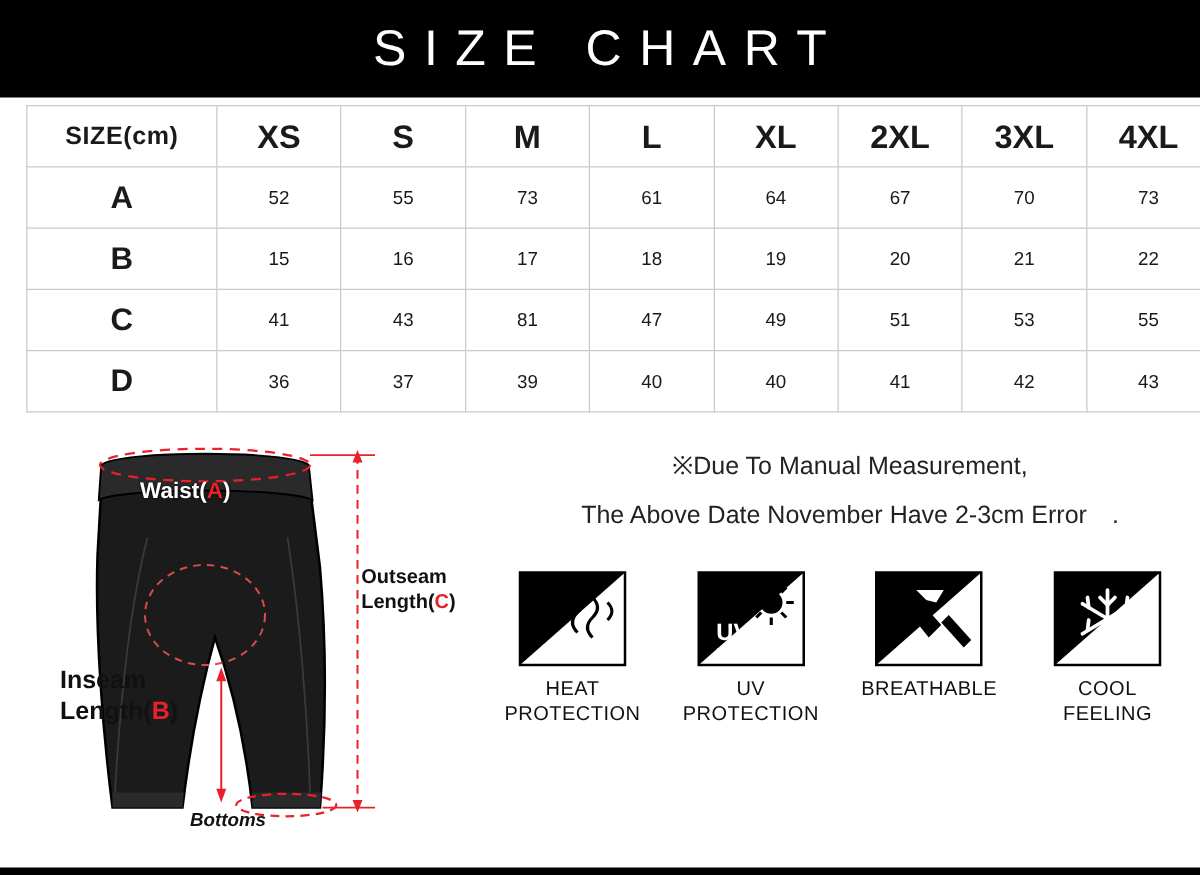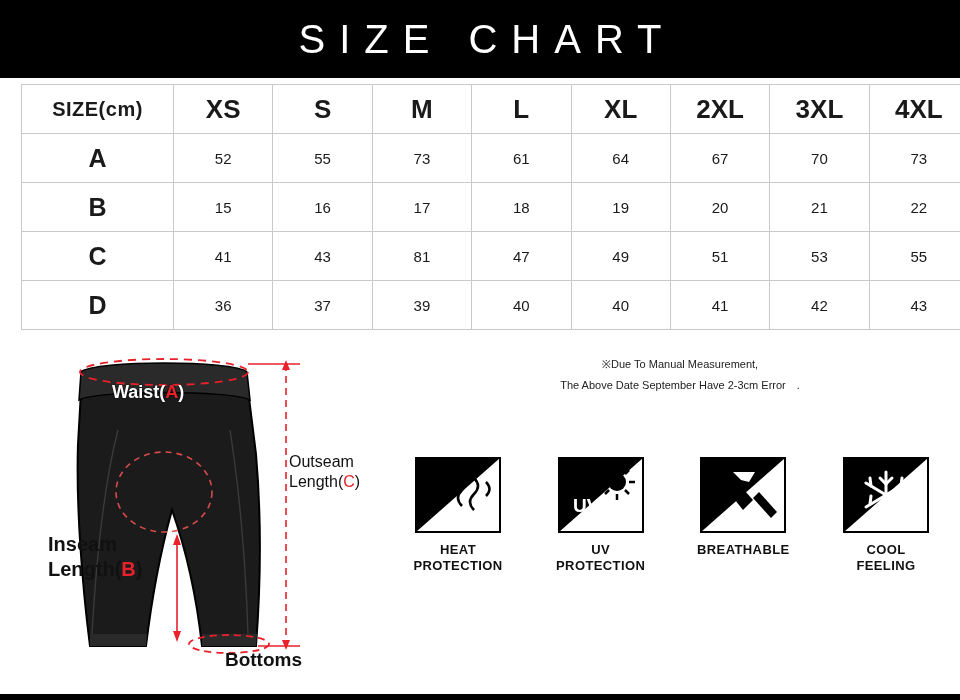--- a/index.html
+++ b/index.html
@@ -84,21 +84,21 @@
   }
 
   
   .notes {
     position: absolute;
     left: 420px;
     top: 24px;
     width: 520px;
     text-align: center;
     color: #222222;
-    font-size: 11px;
+    font-size: 20px;
     line-height: 1.95;
   }
   .notes div { white-space: nowrap; }
 
   .features {
     position: absolute;
     left: 398px;
     top: 126px;
     width: 548px;
     display: flex;
@@ -107,22 +107,22 @@
   .feature {
     width: 120px;
     text-align: center;
   }
   .feature .icon {
     width: 92px;
     height: 78px;
     margin: 0 auto 8px auto;
   }
   .feature .cap {
-    font-size: 13px;
-    font-weight: bold;
+    font-size: 16px;
+    font-weight: normal;
     color: #111111;
     letter-spacing: 0.4px;
     line-height: 1.25;
   }
 
   
   .footer-strip {
     position: absolute;
     left: 0;
     bottom: 0;
@@ -246,44 +246,44 @@
         <polygon points="143,200 139,211 147,211" fill="#e8212b"></polygon>
         <polygon points="143,308 139,297 147,297" fill="#e8212b"></polygon>
       </svg>
 
       
       <div style="position:absolute; left:78px; top:48px; font-size:18px; font-weight:bold; color:#ffffff; text-shadow:0 0 2px #000;">
         <span>Waist(</span><span style="color:#e8212b;">A</span><span>)</span>
       </div>
 
       
-      <div style="position:absolute; left:255px; top:118px; font-size:16px; font-weight:normal; color:#111111; line-height:1.25; text-align:left;">
+      <div style="position:absolute; left:255px; top:118px; font-size:16px; font-weight:bold; color:#111111; line-height:1.25; text-align:left;">
         <div>Outseam</div>
         <div>
           <span>Length(</span><span style="color:#e8212b;">C</span><span>)</span>
         </div>
       </div>
 
       
       <div style="position:absolute; left:14px; top:198px; font-size:20px; font-weight:bold; color:#111111; line-height:1.25; text-align:left; width:128px;">
         <div>Inseam</div>
         <div>
           <span>Length(</span><span style="color:#e8212b;">B</span><span>)</span>
         </div>
       </div>
 
       
-      <div style="position:absolute; left:118px; top:314px; font-size:19px; font-weight:bold; color:#111111; line-height:1.25; text-align:right; width:150px;">
+      <div style="position:absolute; left:118px; top:314px; font-size:15px; font-weight:bold; color:#111111; line-height:1.25; text-align:left; width:150px;font-style:italic;">
         <div>Bottoms</div>
       </div>
     </div>
 
     <div class="notes">
       <div>※Due To Manual Measurement,</div>
-      <div>The Above Date September Have 2-3cm Error　.</div>
+      <div>The Above Date November Have 2-3cm Error　.</div>
     </div>
 
     <div class="features">
 
       <div class="feature">
         <div class="icon">
           <svg width="92" height="78" viewBox="0 0 92 78">
             <rect x="4" y="2" width="84" height="74" fill="#ffffff" stroke="#000000" stroke-width="2"></rect>
             <polygon points="4,2 88,2 4,76" fill="#000000"></polygon>
             <path d="M50,18 q8,8 0,16 q-8,8 0,16" stroke="#000000" stroke-width="2.5" fill="none"></path>

